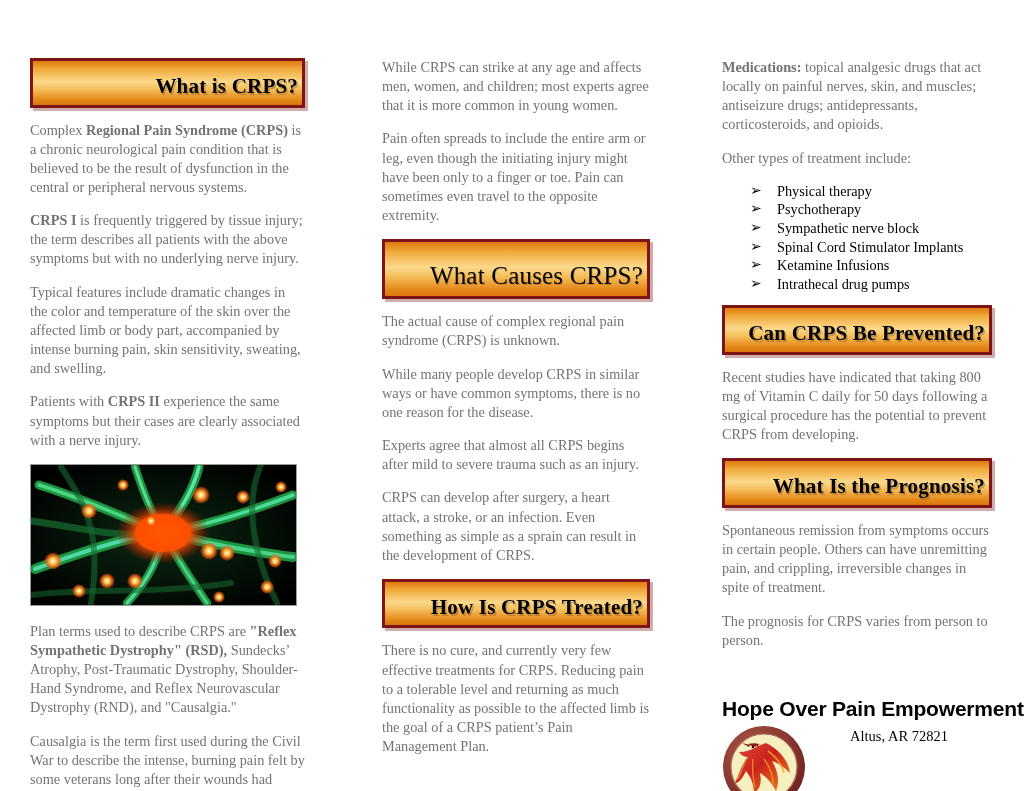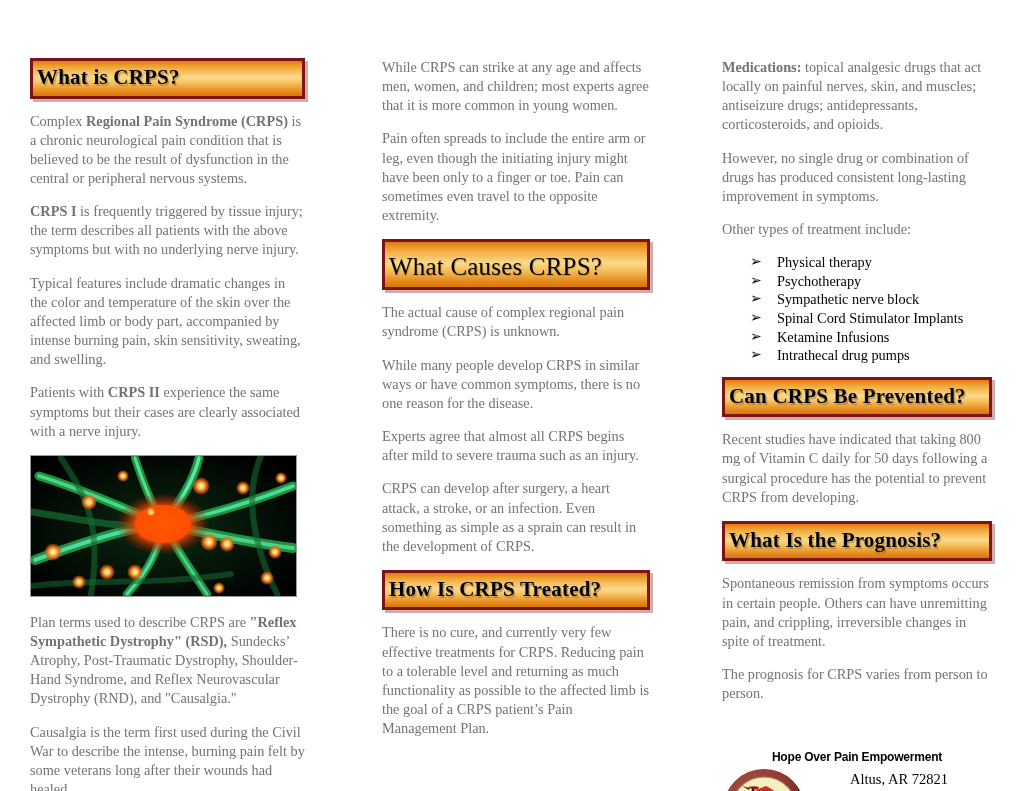--- a/index.html
+++ b/index.html
@@ -32,22 +32,22 @@
     position: relative;
     border: 3px solid #7d1416;
     background: linear-gradient(to bottom,
                 #e07a10 0%,
                 #f0a93a 18%,
                 #fbd98c 47%,
                 #f6c260 62%,
                 #e5881a 88%,
                 #d9760c 100%);
     box-shadow: 3px 3px 0 rgba(150,70,70,0.45);
-    text-align: left;
-    padding: 5px 4px 6px 4px;
+    text-align: right;
+    padding: 14px 4px 6px 4px;
     margin-bottom: 13px;
   }
   .banner .banner-text {
     display: block;
     font-family: "Liberation Serif", "DejaVu Serif", serif;
     font-weight: bold;
     font-size: 21px;
     line-height: 1.12;
     color: #000000;
     letter-spacing: 0.2px;
@@ -103,21 +103,21 @@
     overflow: hidden;
     background: #000000;
   }
   .neuron-figure svg { display: block; }
 
   
   .org-block { margin-top: 17px; }
   .org-name {
     font-family: "Liberation Sans", "DejaVu Sans", sans-serif;
     font-weight: bold;
-    font-size: 12px;
+    font-size: 21px;
     text-align: center;
     letter-spacing: -0.2px;
     white-space: nowrap;
     margin-bottom: 2px;
     margin-top: 47px;
   }
   .org-body {
     position: relative;
     display: flex;
     align-items: flex-start;
@@ -261,21 +261,20 @@
 
     <p class="body">There is no cure, and currently very few effective treatments for CRPS. Reducing pain to a tolerable level and returning as much functionality as possible to the affected limb is the goal of a CRPS patient’s Pain Management Plan.</p>
   </div>
 
   <div class="col" id="col-3">
 
     <p class="body">
       <b>Medications:</b><span>  topical analgesic drugs that act locally on painful nerves, skin, and muscles; antiseizure drugs; antidepressants, corticosteroids, and opioids.</span>
     </p>
 
-    <p class="body">However, no single drug or combination of drugs has produced consistent long-lasting improvement in symptoms.</p>
 
     <p class="body">Other types of treatment include:</p>
 
     <ul class="arrow-list">
       <li>
         <span class="arrow-bullet">➢</span>
         <span>Physical therapy</span>
       </li>
       <li>
         <span class="arrow-bullet">➢</span>

